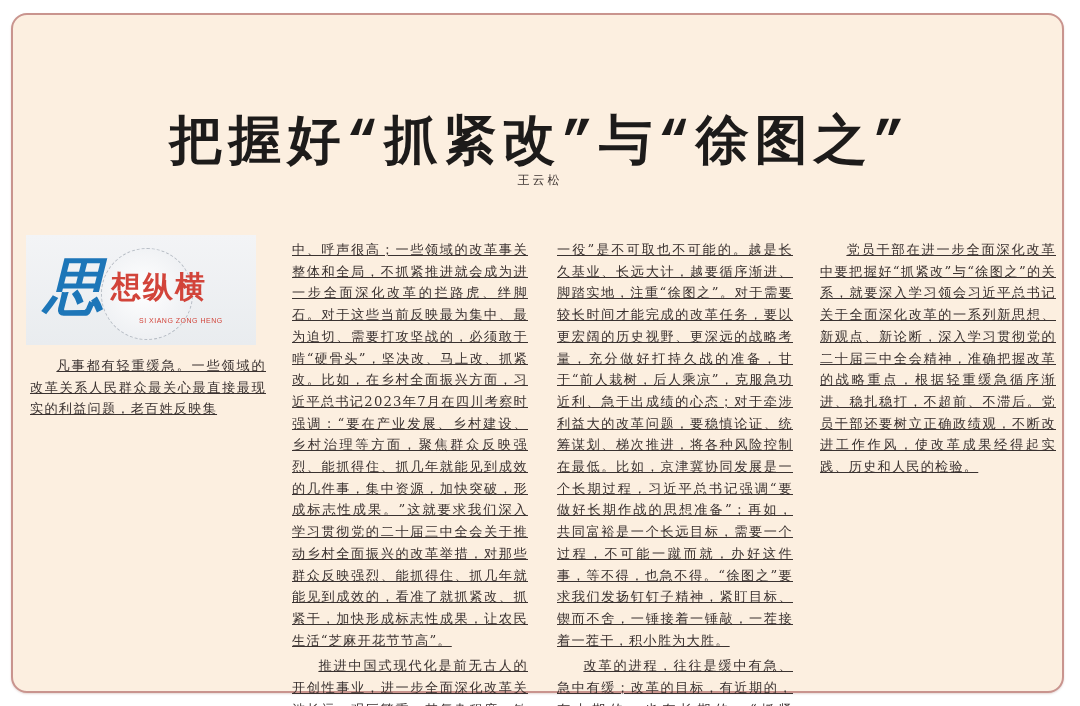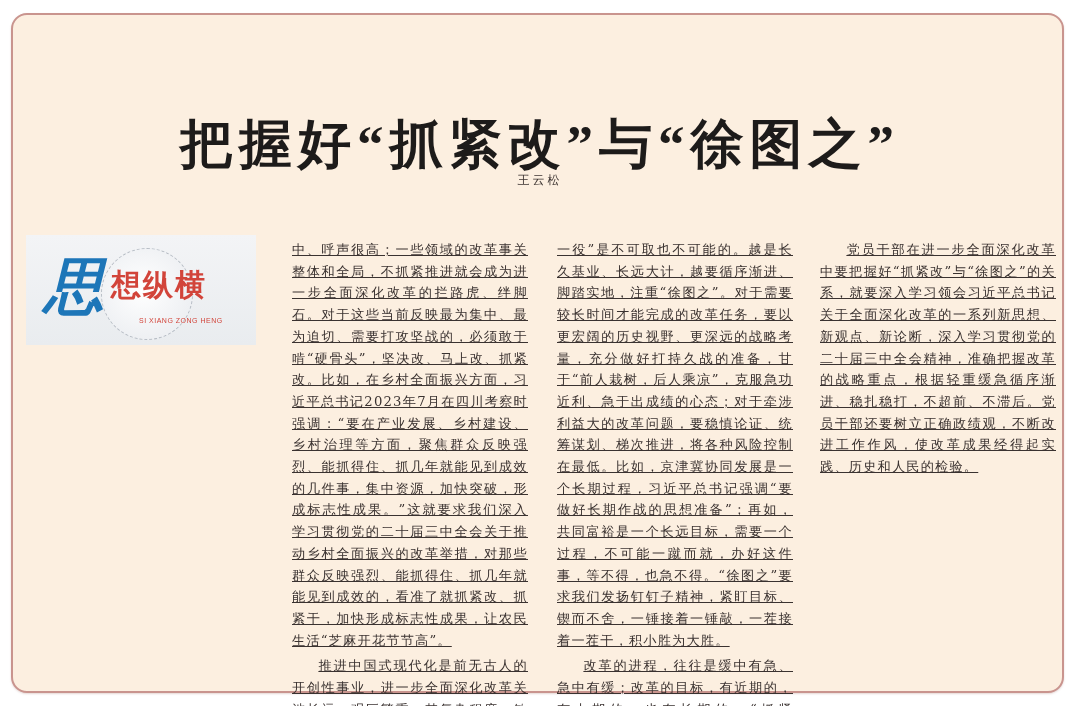--- a/index.html
+++ b/index.html
@@ -17,21 +17,21 @@
     background: #fcefe0;
     border: 2px solid #c9948e;
     border-radius: 16px;
     box-sizing: border-box;
     box-shadow: 0 1px 2px rgba(150,100,90,0.25);
   }
   .headline {
     position: absolute;
     left: 0; right: 0; top: 78px;
     text-align: center;
-    font-family: Liberation Serif, serif;
+    font-family: Liberation Mono, monospace;
     font-size: 53px;
     font-weight: bold;
     letter-spacing: 6px;
     color: #1d1b1a;
     line-height: 60px;
   }
   .byline {
     position: absolute;
     left: 0; right: 0; top: 172px;
     text-align: center;
@@ -82,21 +82,21 @@
     font-family: "DejaVu Serif", serif;
     font-size: 60px;
     font-weight: bold;
     font-style: italic;
     color: #1d76b8;
     line-height: 70px;
   }
   .logo-rest {
     position: absolute;
     left: 85px; top: 34px;
-    font-family: Liberation Mono, monospace;
+    font-family: Liberation Sans, sans-serif;
     font-size: 30px;
     font-weight: bold;
     color: #d2443a;
     letter-spacing: 2px;
     line-height: 36px;
   }
   .logo-pinyin {
     position: absolute;
     left: 113px; top: 75px;
     font-family: "Liberation Sans", sans-serif;
@@ -115,20 +115,21 @@
 
 <div class="columns">
 
   <div class="col col1">
     <div class="logo-box">
       <div class="logo-circle"></div>
       <span class="logo-si">思</span>
       <span class="logo-rest">想纵横</span>
       <span class="logo-pinyin">SI XIANG ZONG HENG</span>
     </div>
+    <p>凡事都有轻重缓急。一些领域的改革关系人民群众最关心最直接最现实的利益问题，老百姓反映集</p>
   </div>
 
   <div class="col col2">
     <p class="cont">中、呼声很高；一些领域的改革事关整体和全局，不抓紧推进就会成为进一步全面深化改革的拦路虎、绊脚石。对于这些当前反映最为集中、最为迫切、需要打攻坚战的，必须敢于啃“硬骨头”，坚决改、马上改、抓紧改。比如，在乡村全面振兴方面，习近平总书记2023年7月在四川考察时强调：“要在产业发展、乡村建设、乡村治理等方面，聚焦群众反映强烈、能抓得住、抓几年就能见到成效的几件事，集中资源，加快突破，形成标志性成果。”这就要求我们深入学习贯彻党的二十届三中全会关于推动乡村全面振兴的改革举措，对那些群众反映强烈、能抓得住、抓几年就能见到成效的，看准了就抓紧改、抓紧干，加快形成标志性成果，让农民生活“芝麻开花节节高”。</p>
     <p>推进中国式现代化是前无古人的开创性事业，进一步全面深化改革关涉长远、艰巨繁重，其复杂程度、敏感程度都是空前的，期望“毕其功于</p>
   </div>
 
   <div class="col col3">
     <p class="cont">一役”是不可取也不可能的。越是长久基业、长远大计，越要循序渐进、脚踏实地，注重“徐图之”。对于需要较长时间才能完成的改革任务，要以更宏阔的历史视野、更深远的战略考量，充分做好打持久战的准备，甘于“前人栽树，后人乘凉”，克服急功近利、急于出成绩的心态；对于牵涉利益大的改革问题，要稳慎论证、统筹谋划、梯次推进，将各种风险控制在最低。比如，京津冀协同发展是一个长期过程，习近平总书记强调“要做好长期作战的思想准备”；再如，共同富裕是一个长远目标，需要一个过程，不可能一蹴而就，办好这件事，等不得，也急不得。“徐图之”要求我们发扬钉钉子精神，紧盯目标、锲而不舍，一锤接着一锤敲，一茬接着一茬干，积小胜为大胜。</p>
     <p>改革的进程，往往是缓中有急、急中有缓；改革的目标，有近期的，有中期的，也有长期的。“抓紧改”与“徐图之”相辅相成、辩证统一，体现了改</p>

